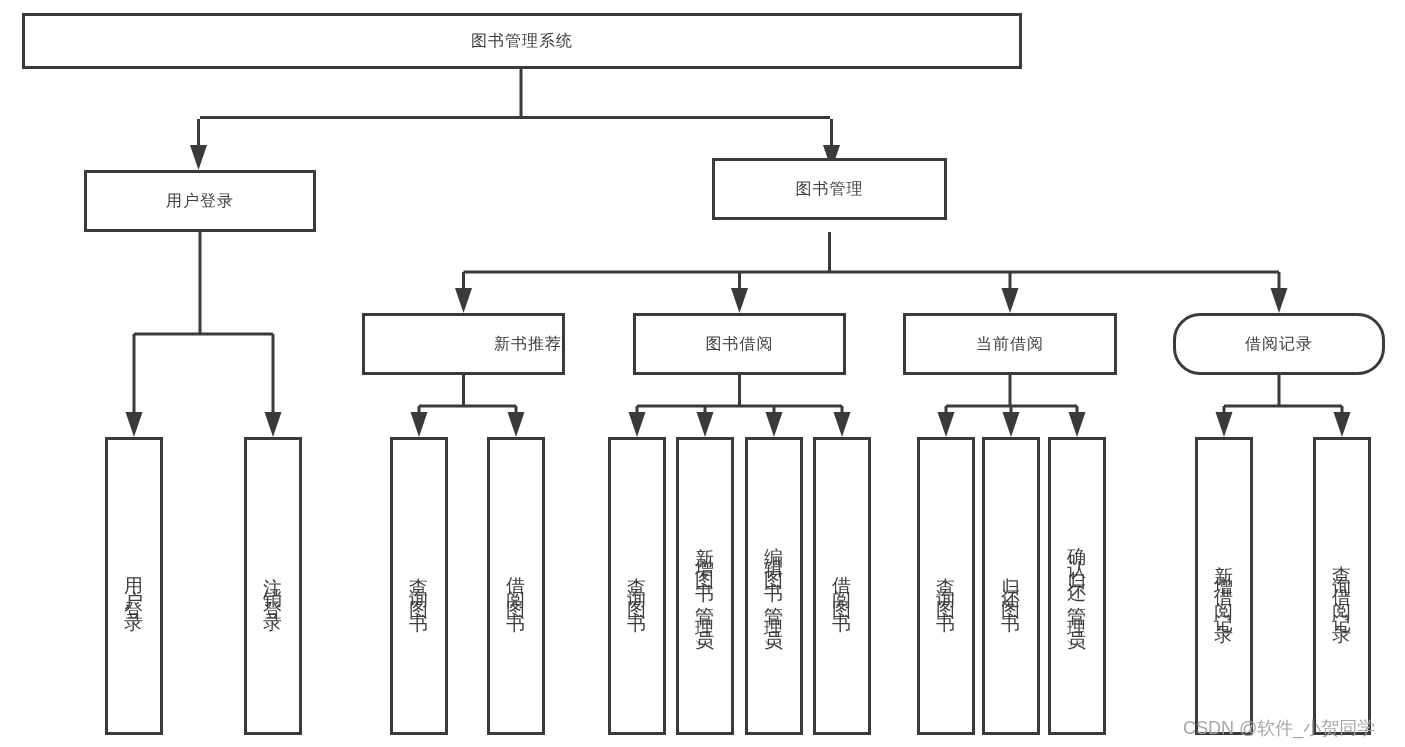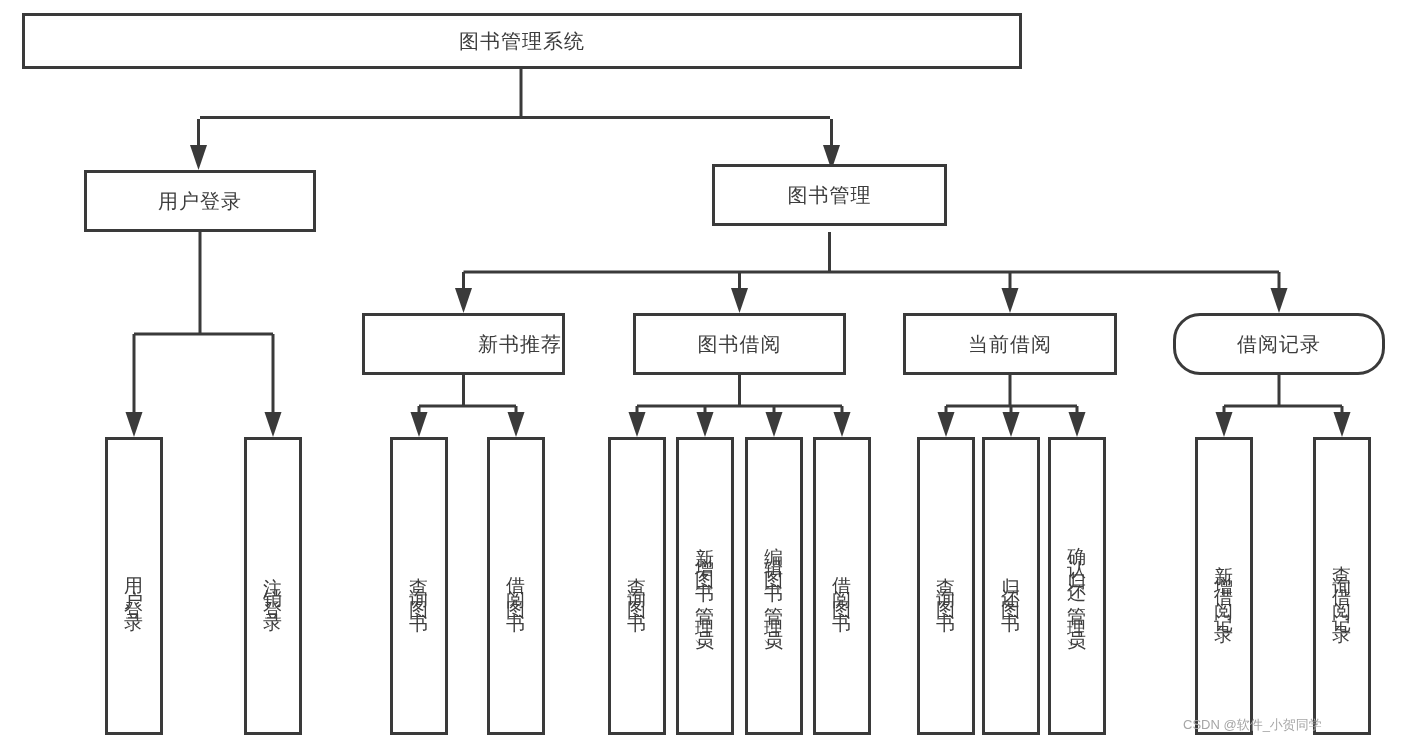--- a/index.html
+++ b/index.html
@@ -22,21 +22,21 @@
   .node {
     position: absolute;
     border: 3px solid var(--line);
     background: #fff;
     display: flex;
     align-items: center;
     justify-content: center;
     text-align: center;
   }
   .h-label {
-    font-size: 20px;
+    font-size: 16px;
     letter-spacing: 1px;
     color: var(--text);
     white-space: nowrap;
   }
   .leaf .v-label {
     writing-mode: vertical-rl;
     text-orientation: mixed;
     font-size: 19px;
     letter-spacing: 12px;
     line-height: 1;
@@ -46,21 +46,21 @@
     position: absolute;
     left: 0; top: 0;
     width: 1405px; height: 747px;
     color: var(--line);
     pointer-events: none;
   }
   .watermark {
     position: absolute;
     left: 1183px;
     top: 716px;
-    font-size: 13px;
+    font-size: 18px;
     color: var(--watermark);
     white-space: nowrap;
     z-index: 5;
   }
 </style>
 </head>
 <body>
 
 <div class="stage">
 
@@ -127,21 +127,21 @@
     </g>
   </svg>
 
   <div class="node" style="left:22px; top:13px; width:1000px; height:56px;">
     <span class="h-label">图书管理系统</span>
   </div>
 
   <div class="node" style="left:84px; top:170px; width:232px; height:62px;">
     <span class="h-label">用户登录</span>
   </div>
-  <div class="node" style="left:712px; top:164px; width:235px; height:62px;">
+  <div class="node" style="left:712px; top:158px; width:235px; height:62px;">
     <span class="h-label">图书管理</span>
   </div>
 
   <div class="node" style="left:362px; top:313px; width:203px; height:62px;justify-content:flex-end;">
     <span class="h-label">新书推荐</span>
   </div>
   <div class="node" style="left:633px; top:313px; width:213px; height:62px;">
     <span class="h-label">图书借阅</span>
   </div>
   <div class="node" style="left:903px; top:313px; width:214px; height:62px;">

